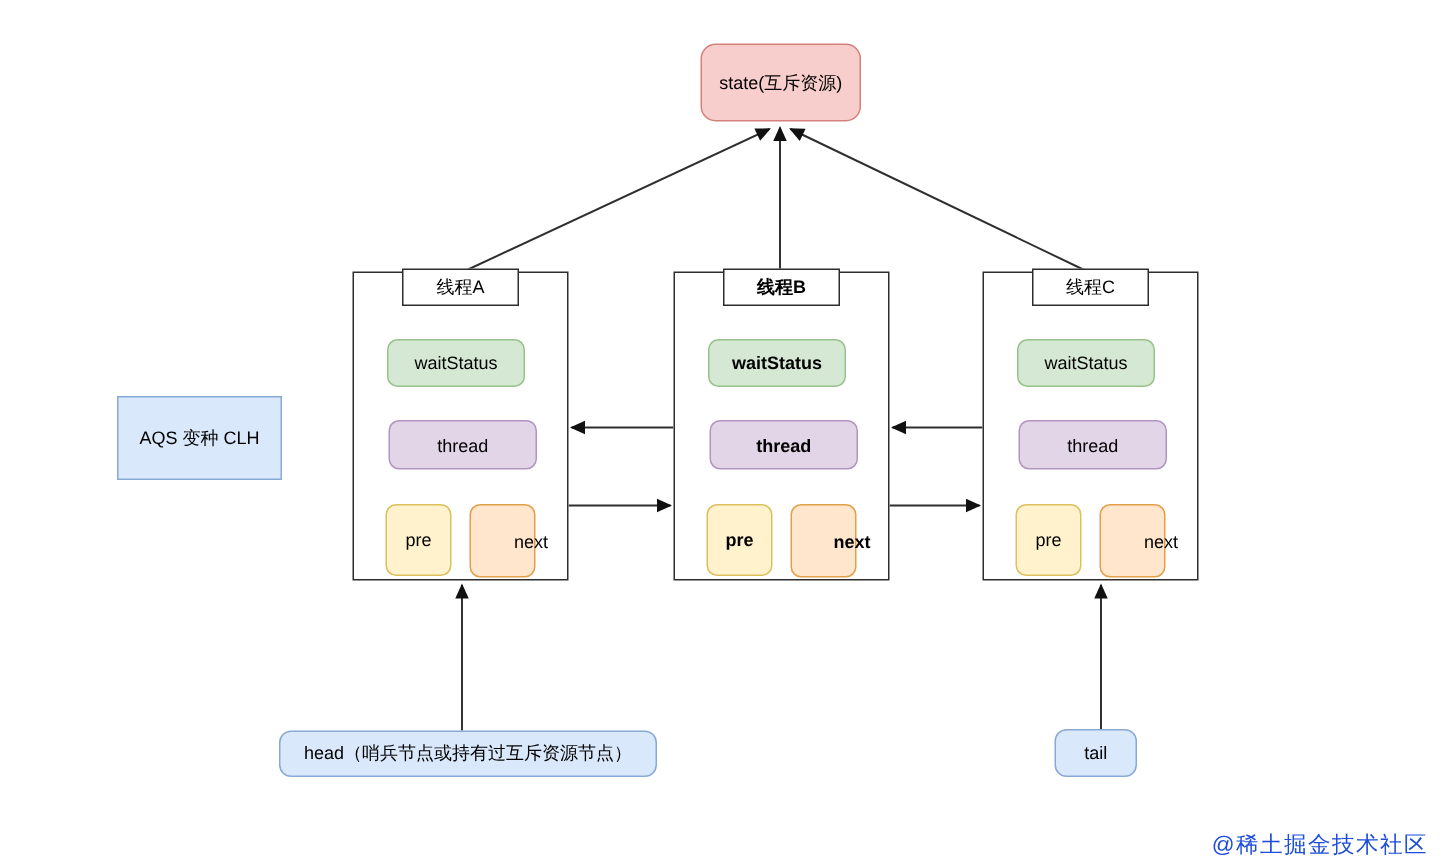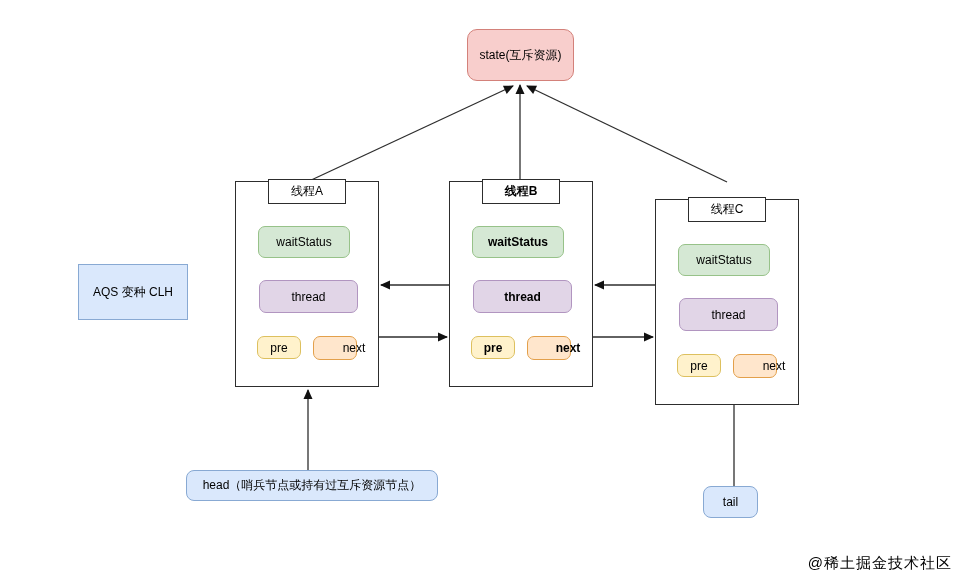--- a/index.html
+++ b/index.html
@@ -38,21 +38,21 @@
     border: 1px solid var(--state-stroke);
     border-radius: 10px;
   }
   .aqs-box {
     left: 78px; top: 264px;
     width: 110px; height: 56px;
     background: var(--blue-fill);
     border: 1px solid var(--blue-stroke);
   }
   .head-box {
-    left: 186px; top: 470px;
+    left: 186px; top: 487px;
     width: 252px; height: 31px;
     background: var(--blue-fill);
     border: 1px solid var(--blue-stroke);
     border-radius: 8px;
   }
   .tail-box {
     left: 703px; top: 486px;
     width: 55px; height: 32px;
     background: var(--blue-fill);
     border: 1px solid var(--blue-stroke);
@@ -61,21 +61,21 @@
   .thread-node {
     position: absolute;
     top: 181px;
     width: 144px;
     height: 206px;
     background: #ffffff;
     border: 1px solid #2d2d2d;
   }
   .thread-node.a { left: 235px; text-align: right; }
   .thread-node.b { left: 449px; font-weight: bold; }
-  .thread-node.c { left: 655px; margin-top: 18px; }
+  .thread-node.c { left: 655px; }
   .thread-title {
     position: absolute;
     top: -3px;
     left: 50%;
     transform: translateX(-50%);
     width: 78px;
     height: 25px;
     background: #ffffff;
     border: 1px solid #2d2d2d;
     display: flex;
@@ -93,33 +93,33 @@
   }
   .f-wait {
     left: 22px; top: 44px; width: 92px; height: 32px;
     background: var(--green-fill); border: 1px solid var(--green-stroke);
   }
   .f-thread {
     left: 23px; top: 98px; width: 99px; height: 33px;
     background: var(--purple-fill); border: 1px solid var(--purple-stroke);
   }
   .f-pre {
-    left: 21px; top: 154px; width: 44px; height: 23px;
+    left: 21px; top: 154px; width: 44px; height: 48px;
     background: var(--yellow-fill); border: 1px solid var(--yellow-stroke);
   }
   .f-next {
-    left: 77px; top: 154px; width: 44px; height: 24px;
+    left: 77px; top: 154px; width: 44px; height: 49px;
     background: var(--orange-fill); border: 1px solid var(--orange-stroke); padding-left: 38px;
   }
   .watermark {
     position: absolute;
     right: 12px;
     bottom: 5px;
     font-size: 15px;
-    color: #000000;
+    color: #1d4ed8;
     letter-spacing: 1px;
   }
 </style>
 </head>
 <body>
 
 <div class="canvas">
 
   <svg class="connector-layer" width="964" height="578" viewBox="0 0 964 578" xmlns="http://www.w3.org/2000/svg">
     <defs>

